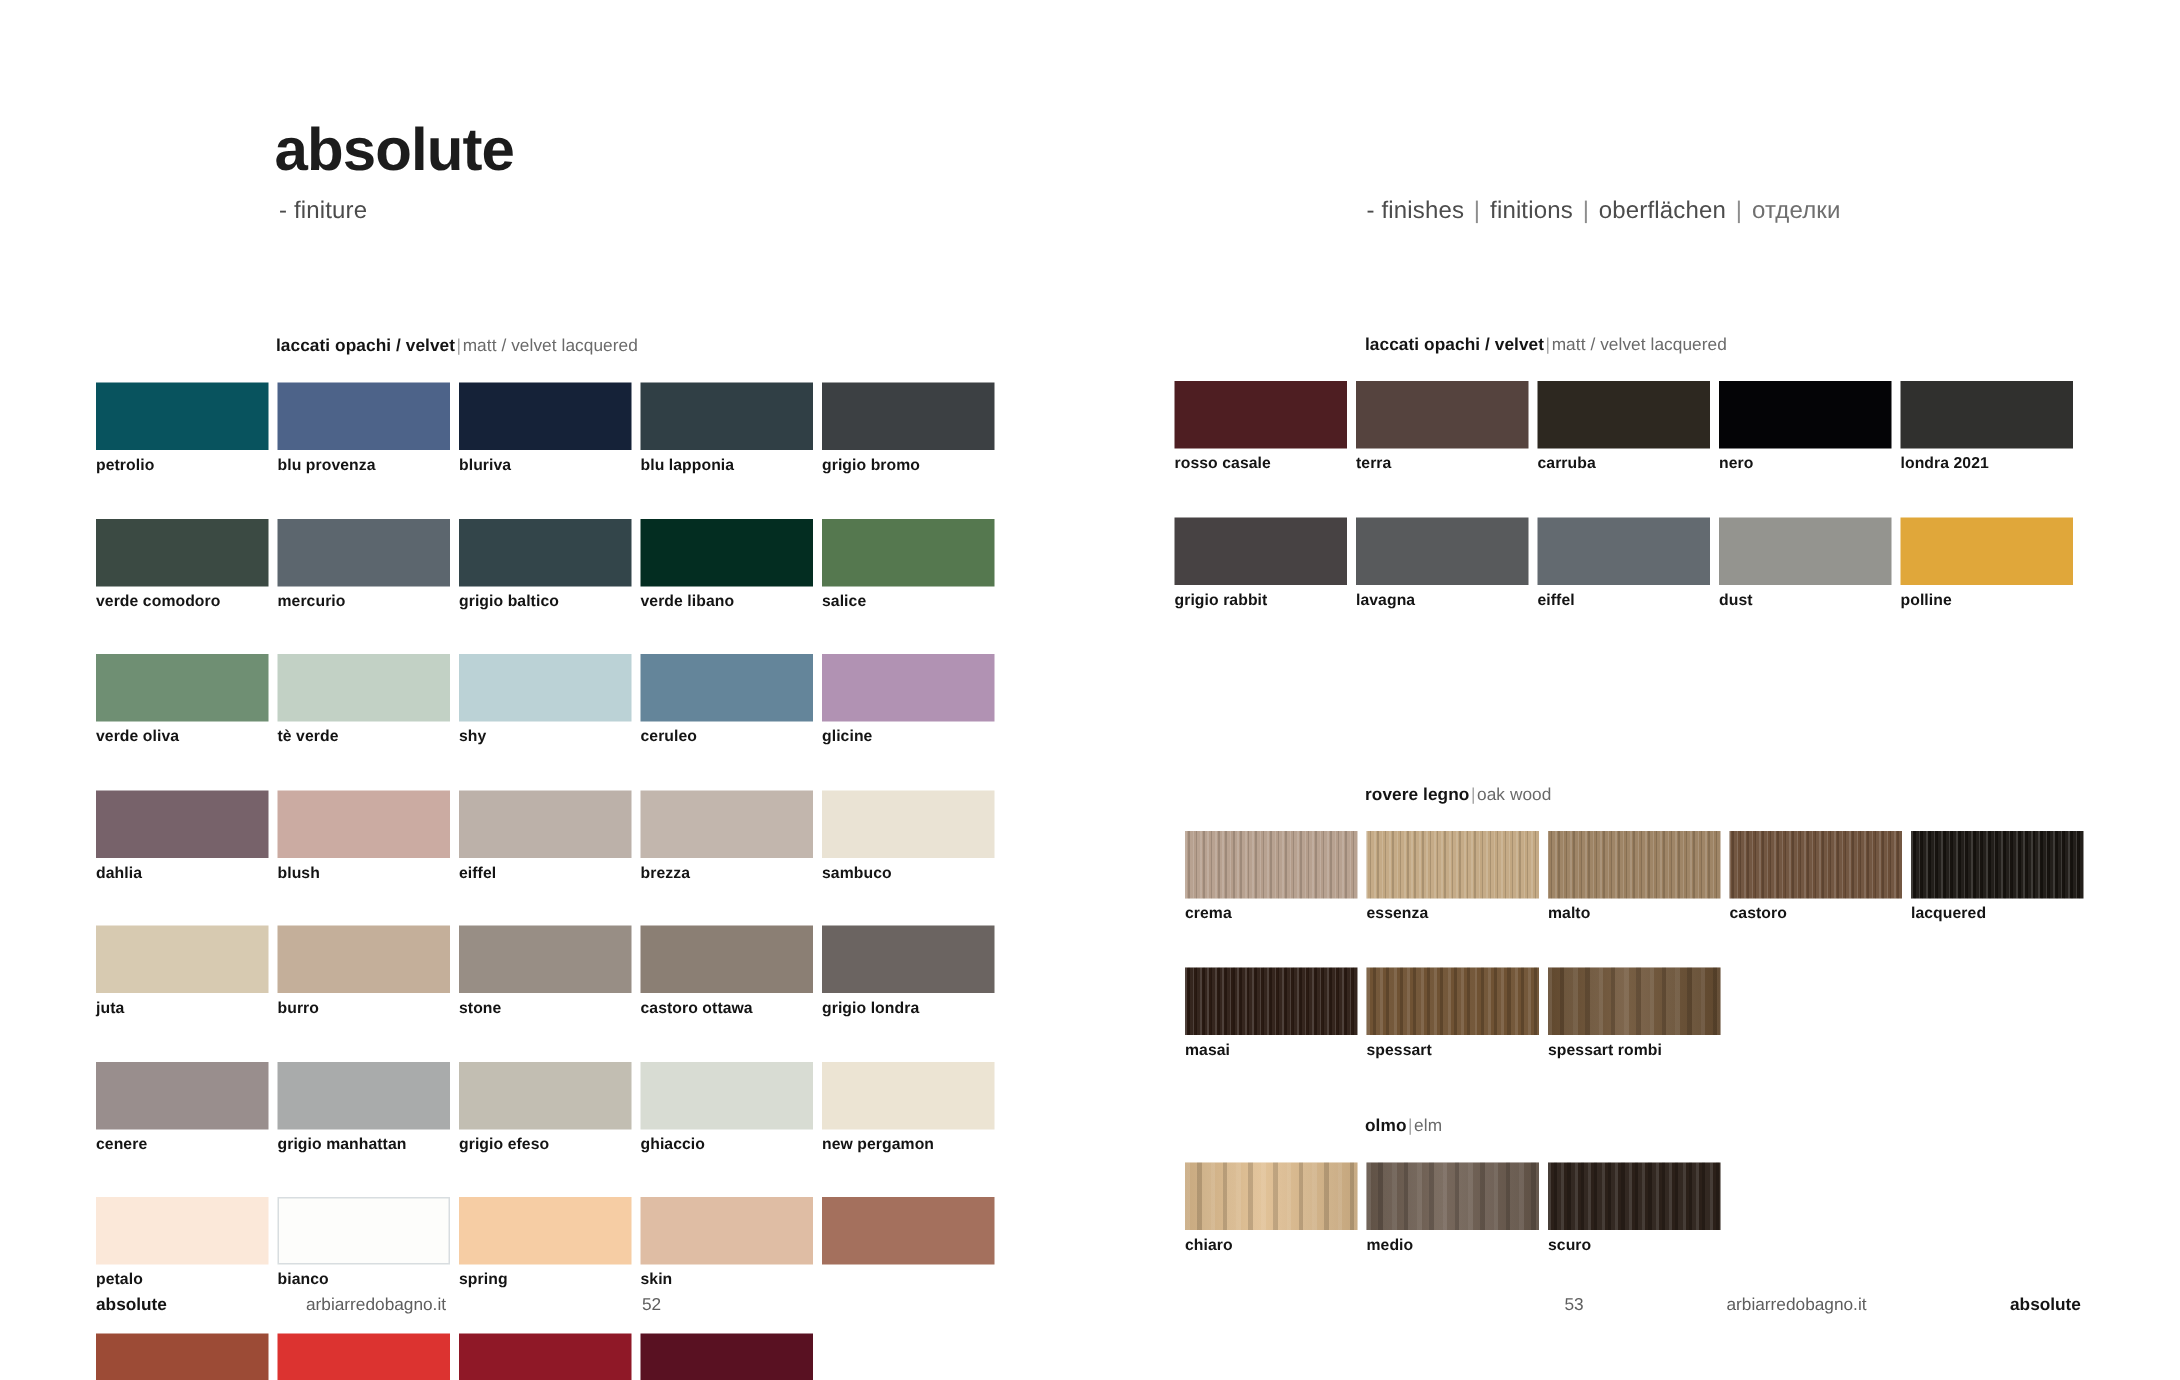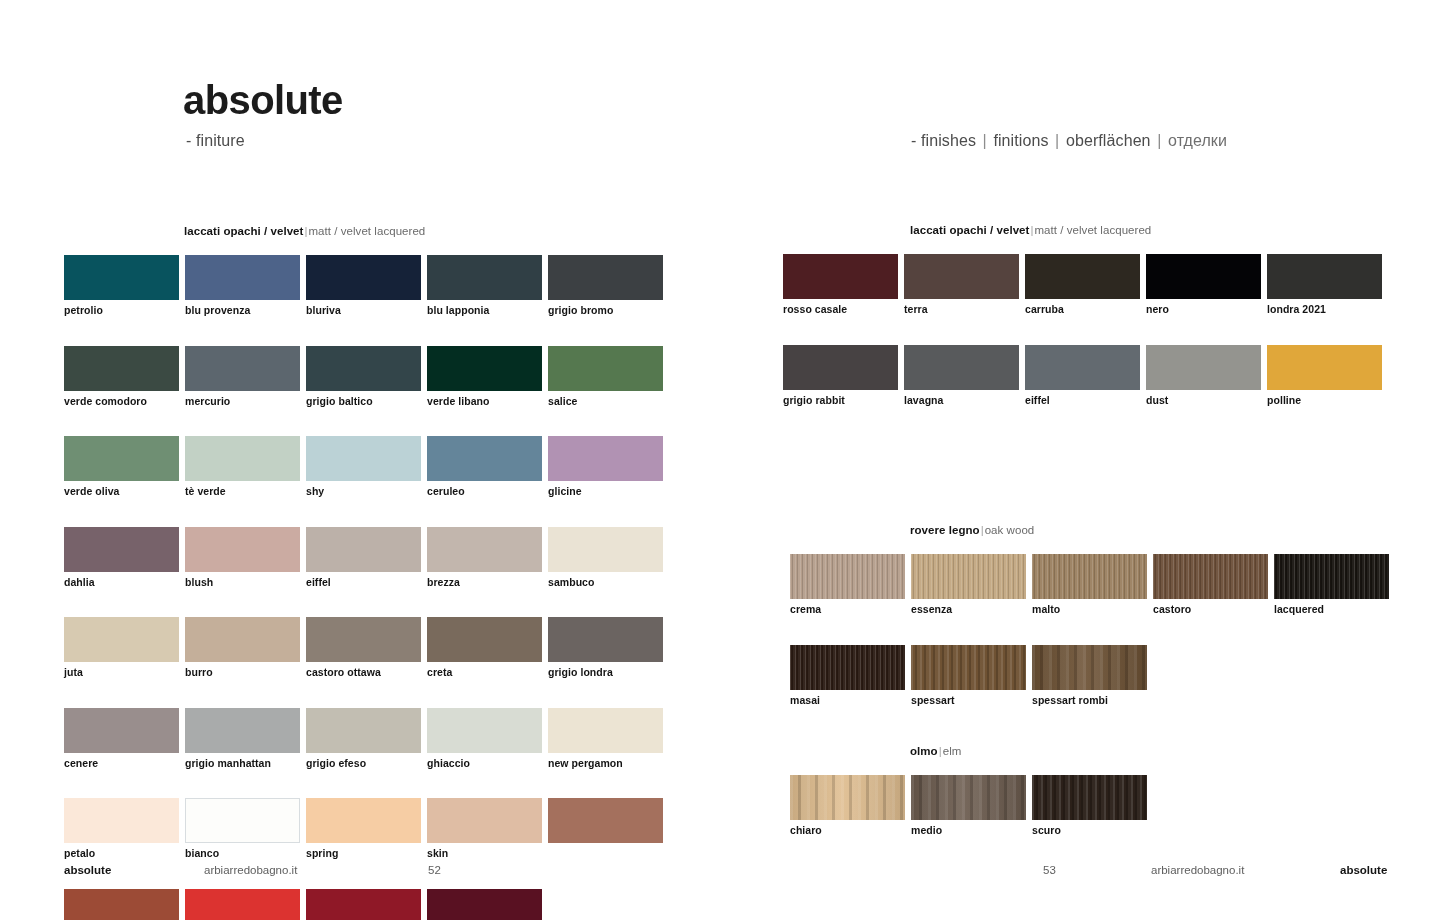--- a/index.html
+++ b/index.html
@@ -254,26 +254,26 @@
       </div>
       <div class="swatch">
         <span class="swatch-chip" style="background: rgb(215, 202, 177);"></span>
         <div class="swatch-label">juta</div>
       </div>
       <div class="swatch">
         <span class="swatch-chip" style="background: rgb(196, 175, 154);"></span>
         <div class="swatch-label">burro</div>
       </div>
       <div class="swatch">
+        <span class="swatch-chip" style="background: rgb(152, 142, 133);"></span>
+        <div class="swatch-label">stone</div>
+      </div>
+      <div class="swatch">
         <span class="swatch-chip" style="background: rgb(139, 127, 116);"></span>
         <div class="swatch-label">castoro ottawa</div>
-      </div>
-      <div class="swatch">
-        <span class="swatch-chip" style="background: rgb(121, 106, 92);"></span>
-        <div class="swatch-label">creta</div>
       </div>
       <div class="swatch">
         <span class="swatch-chip" style="background: rgb(107, 100, 97);"></span>
         <div class="swatch-label">grigio londra</div>
       </div>
       <div class="swatch">
         <span class="swatch-chip" style="background: rgb(153, 142, 141);"></span>
         <div class="swatch-label">cenere</div>
       </div>
       <div class="swatch">

